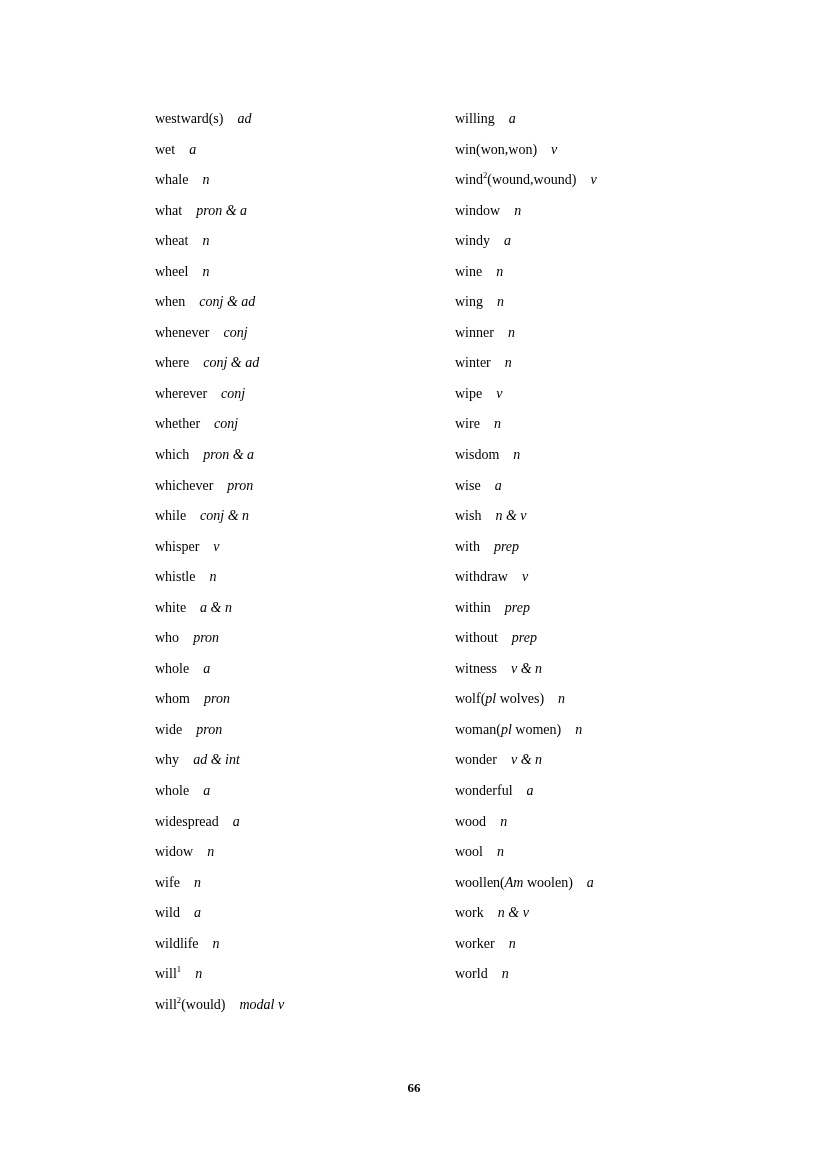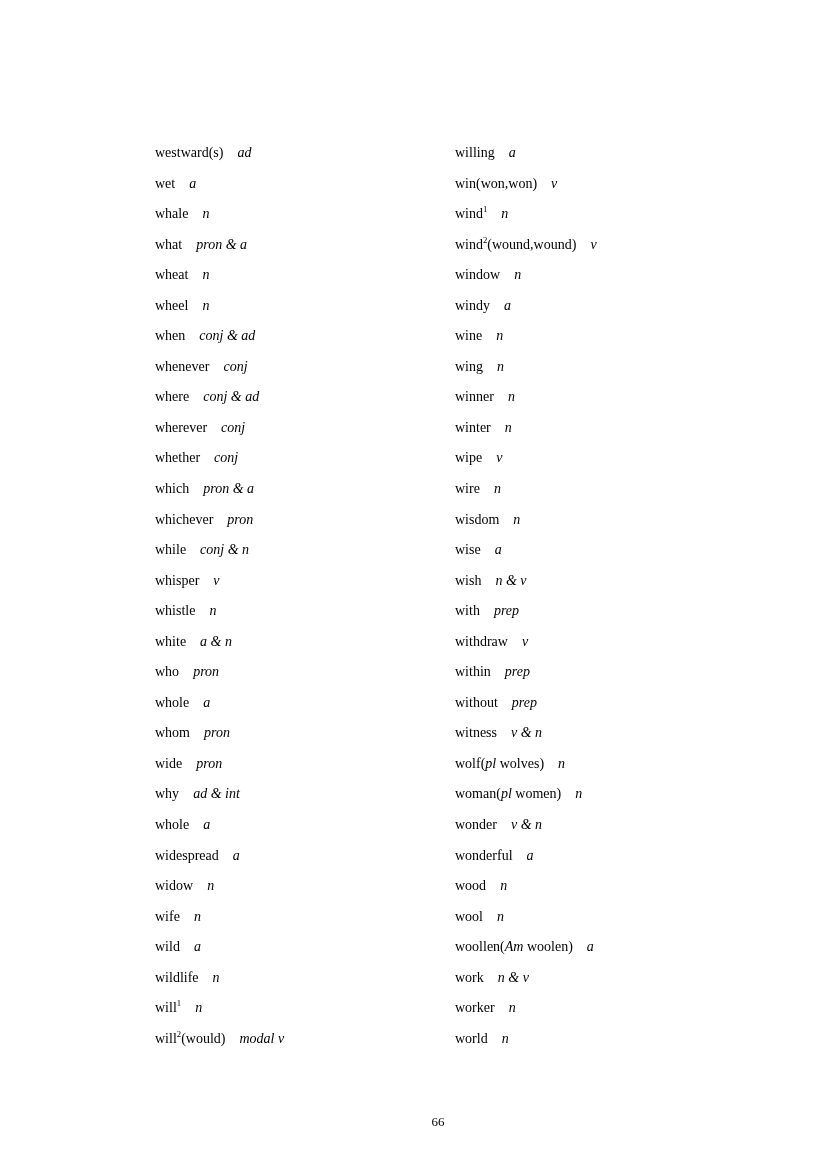--- a/index.html
+++ b/index.html
@@ -14,21 +14,20 @@
     font-family: "Liberation Serif", serif;
     color: #000000;
     overflow: hidden;
   }
   .page {
     position: absolute;
     left: 0; top: 0;
     width: 826px;
     height: 934px;
     background: #ffffff;
-    margin-top: 34px;
   }
   .col {
     position: absolute;
     top: 104px;
     font-size: 14px;
   }
   .col-left  { left: 155px; }
   .col-right { left: 455px; }
   .entry {
     height: 30.55px;
@@ -42,25 +41,26 @@
     line-height: 0;
     vertical-align: super;
   }
   .pos {
     font-style: italic;
     margin-left: 14px;
   }
   .page-number {
     position: absolute;
     top: 1080px;
-    left: 362px;
+    left: 338px;
     width: 152px;
     text-align: center;
     font-size: 13px;
     line-height: 16px;
+    font-weight: bold;
   }
 </style>
 </head>
 <body>
 
 <div class="page">
   <div class="col col-left">
       <div class="entry"><span class="word"><span>westward(s)</span></span><span class="pos">ad</span></div>
       <div class="entry"><span class="word"><span>wet</span></span><span class="pos">a</span></div>
       <div class="entry"><span class="word"><span>whale</span></span><span class="pos">n</span></div>
@@ -88,21 +88,20 @@
       <div class="entry"><span class="word"><span>widow</span></span><span class="pos">n</span></div>
       <div class="entry"><span class="word"><span>wife</span></span><span class="pos">n</span></div>
       <div class="entry"><span class="word"><span>wild</span></span><span class="pos">a</span></div>
       <div class="entry"><span class="word"><span>wildlife</span></span><span class="pos">n</span></div>
       <div class="entry"><span class="word"><span>will</span><sup>1</sup></span><span class="pos">n</span></div>
       <div class="entry"><span class="word"><span>will</span><sup>2</sup><span>(would)</span></span><span class="pos">modal v</span></div>
     </div>
   <div class="col col-right">
       <div class="entry"><span class="word"><span>willing</span></span><span class="pos">a</span></div>
       <div class="entry"><span class="word"><span>win(won,won)</span></span><span class="pos">v</span></div>
-      <div class="entry"><span class="word"><span>wind</span><sup>1</sup></span><span class="pos">n</span></div>
       <div class="entry"><span class="word"><span>wind</span><sup>2</sup><span>(wound,wound)</span></span><span class="pos">v</span></div>
       <div class="entry"><span class="word"><span>window</span></span><span class="pos">n</span></div>
       <div class="entry"><span class="word"><span>windy</span></span><span class="pos">a</span></div>
       <div class="entry"><span class="word"><span>wine</span></span><span class="pos">n</span></div>
       <div class="entry"><span class="word"><span>wing</span></span><span class="pos">n</span></div>
       <div class="entry"><span class="word"><span>winner</span></span><span class="pos">n</span></div>
       <div class="entry"><span class="word"><span>winter</span></span><span class="pos">n</span></div>
       <div class="entry"><span class="word"><span>wipe</span></span><span class="pos">v</span></div>
       <div class="entry"><span class="word"><span>wire</span></span><span class="pos">n</span></div>
       <div class="entry"><span class="word"><span>wisdom</span></span><span class="pos">n</span></div>

